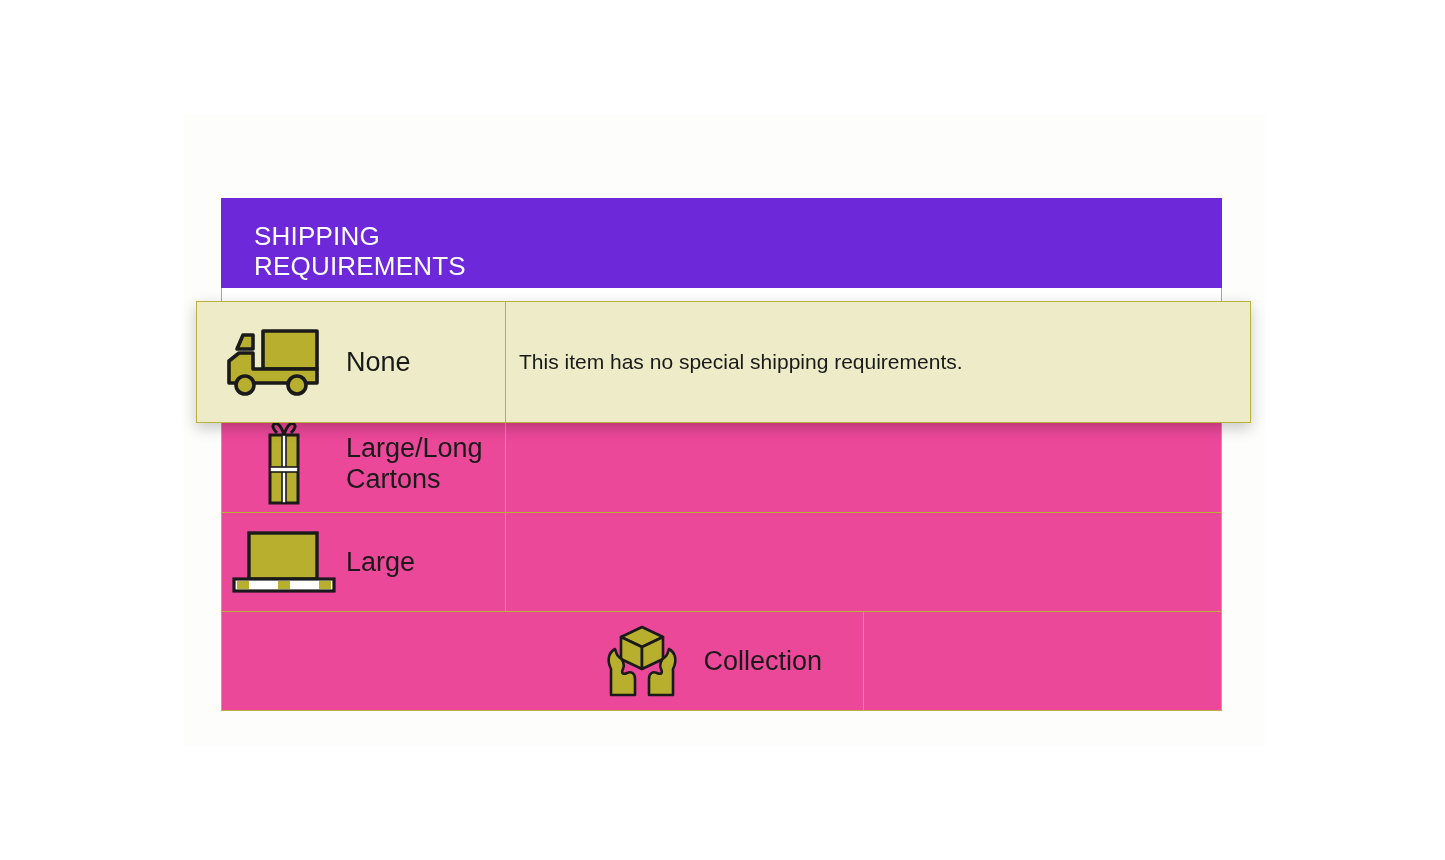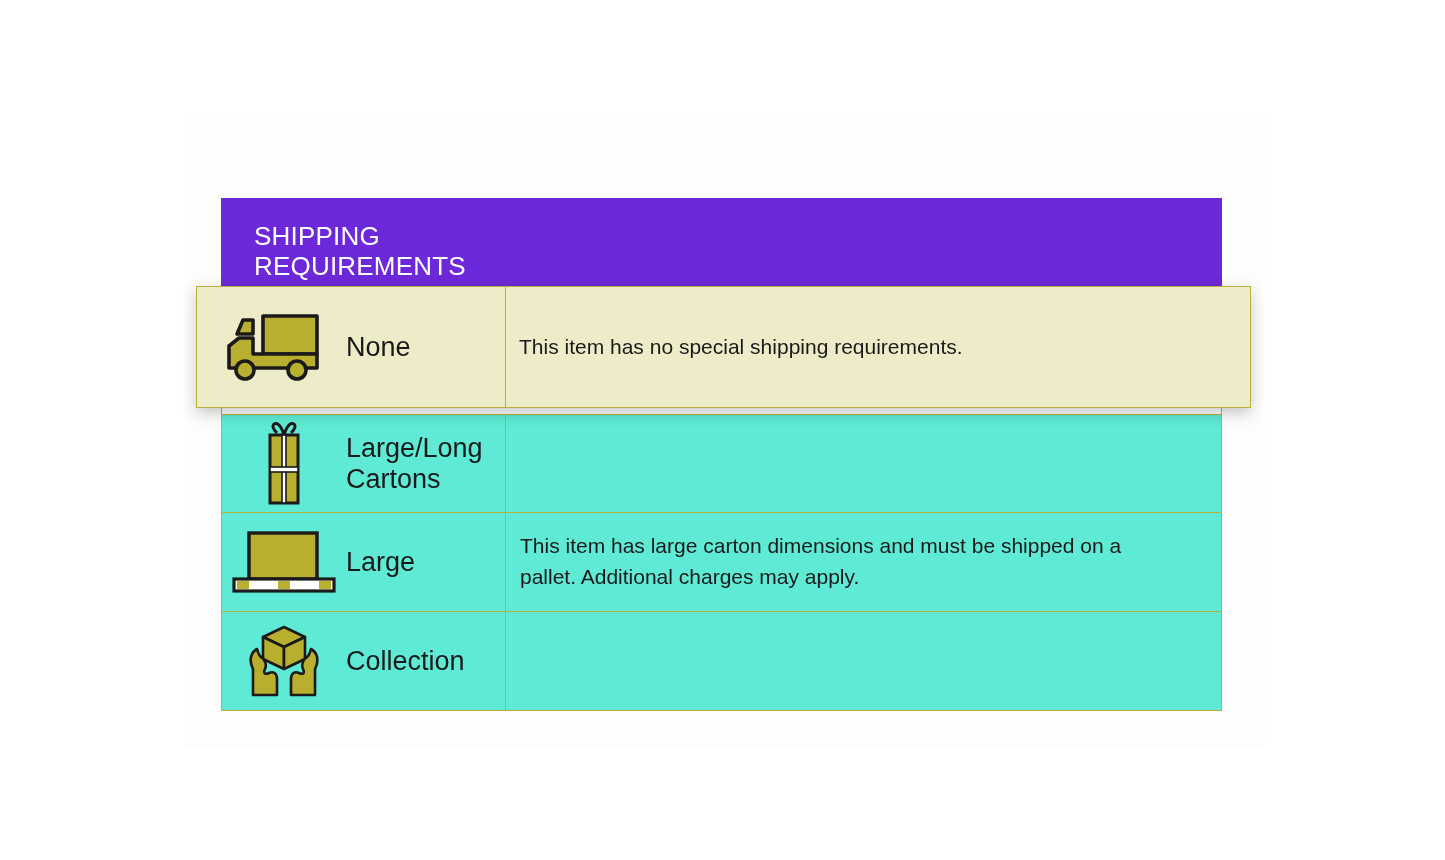--- a/index.html
+++ b/index.html
@@ -61,21 +61,21 @@
     border-left: 1.4px solid #b9b23a;
     border-right: 1.4px solid #b9b23a;
     border-bottom: 1.4px solid #b9b23a;
     background: #ffffff;
     box-sizing: border-box;
   }
   .row {
     display: flex;
     align-items: stretch;
     border-bottom: 1.4px solid #b9b23a;
-    background: #5eead4;
+    background: #ec4899;
   }
   .row:last-child { border-bottom: none; }
 
   .cell-req {
     width: 284px;
     display: flex;
     align-items: center;
     border-right: 1.4px solid #b9b23a;
     box-sizing: border-box;
   }
@@ -102,33 +102,33 @@
   .desc-text {
     font-size: 21px;
     color: #1a1a1a;
     line-height: 1.46;
     white-space: pre-line;
   }
 
   
   .row-carton { min-height: 97px; }
   .row-pallet { min-height: 98px; }
-  .row-collection { min-height: 98px; }
+  .row-collection { min-height: 98px; justify-content: center; }
 
   
   .row-spacer {
     height: 126px;
     border-bottom: 1.4px solid #b9b23a;
   }
 
   
   .row-highlight {
     position: absolute;
     left: 196px;
-    top: 286px;
+    top: 301px;
     width: 1055px;
     height: 122px;
     background: #eeecc8;
     border: 1.4px solid #b9b23a;
     box-sizing: border-box;
     display: flex;
     align-items: stretch;
     box-shadow: 0 5px 14px rgba(0,0,0,.22);
     z-index: 5;
   }
@@ -180,24 +180,20 @@
         <div class="icon-box">
           <svg width="104" height="62" viewBox="0 0 104 62">
             <rect x="17" y="2" width="68" height="46" fill="#b8af2e" stroke="#1a1a1a" stroke-width="3.4"></rect>
             <rect x="2" y="48" width="100" height="12" fill="#ffffff" stroke="#1a1a1a" stroke-width="3.2"></rect>
             <rect x="5" y="50" width="12" height="8" fill="#b8af2e"></rect>
             <rect x="46" y="50" width="12" height="8" fill="#b8af2e"></rect>
             <rect x="87" y="50" width="12" height="8" fill="#b8af2e"></rect>
           </svg>
         </div>
         <div class="req-label">Large</div>
-      </div>
-      <div class="cell-desc">
-        <div class="desc-text">This item has large carton dimensions and must be shipped on a
-pallet. Additional charges may apply.</div>
       </div>
     </div>
 
     <div class="row row-collection">
       <div class="cell-req">
         <div class="icon-box">
           <svg width="74" height="76" viewBox="0 0 74 76">
             <g stroke="#1a1a1a" stroke-width="2.6" fill="#b8af2e" stroke-linejoin="round">
               <polygon points="37,4 58,14 37,24 16,14"></polygon>
               <polygon points="16,14 37,24 37,46 16,36"></polygon>

